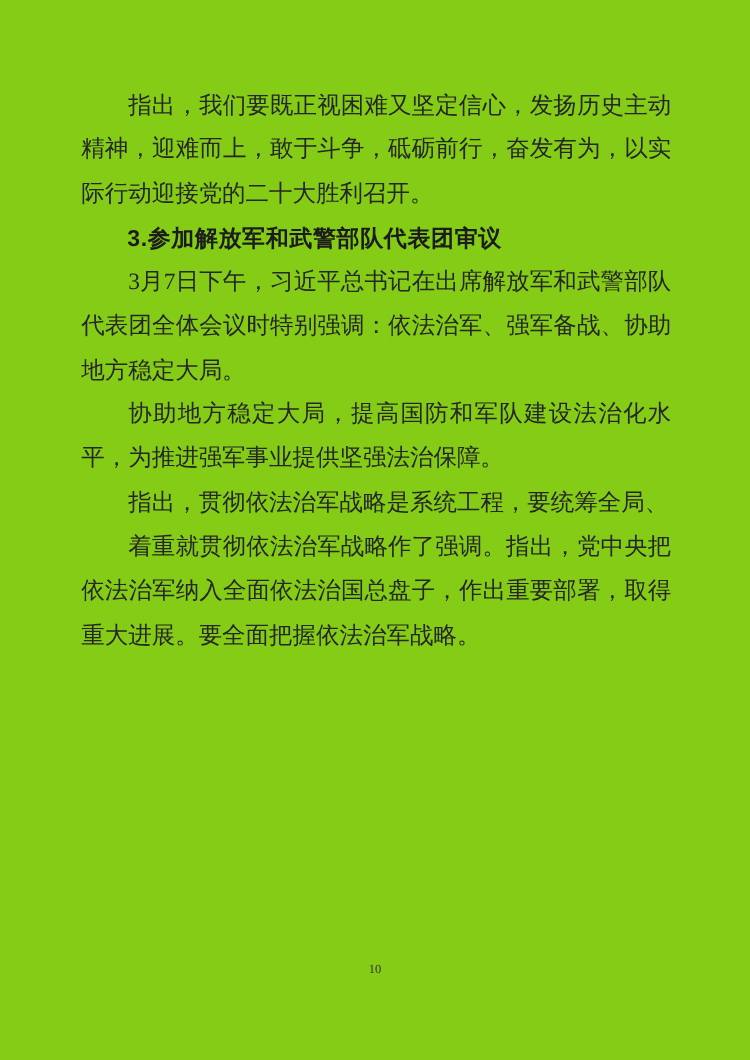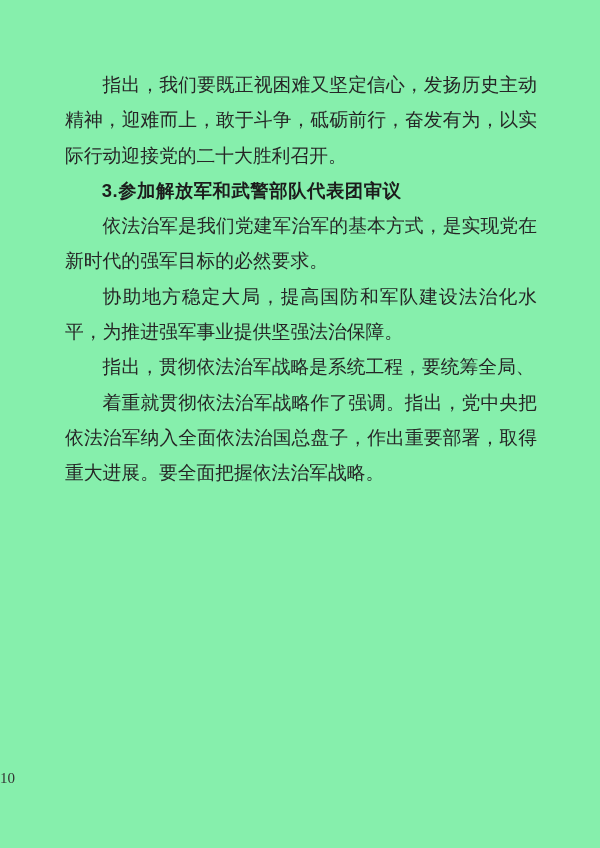--- a/index.html
+++ b/index.html
@@ -4,21 +4,21 @@
 <style>
   html, body {
     margin: 0;
     padding: 0;
     background: #ffffff;
   }
   .page {
     position: relative;
     width: 600px;
     height: 848px;
-    background: #86efac;
+    background: #84cc16;
     overflow: hidden;
     font-family: "Liberation Serif", "DejaVu Serif", serif;
   }
   .doc-body {
     position: absolute;
     left: 65px;
     top: 67px;
     width: 472px;
     font-size: 18.8px;
     line-height: 35.3px;
@@ -36,31 +36,32 @@
     color: #1c1c1c;
     font-family: "Liberation Sans", "DejaVu Sans", sans-serif;
     font-size: 18.4px;
     letter-spacing: 0.5px;
   }
   .page-number {
     position: absolute;
     top: 770px;
     left: 0;
     width: 100%;
-    font-size: 15px;
+    text-align: center;
+    font-size: 10px;
     color: #333333;
     font-family: "Liberation Serif", "DejaVu Serif", serif;
   }
 </style>
 </head>
 <body>
 
 <div class="page">
   <div class="doc-body">
     <p>指出，我们要既正视困难又坚定信心，发扬历史主动精神，迎难而上，敢于斗争，砥砺前行，奋发有为，以实际行动迎接党的二十大胜利召开。</p>
     <p class="heading">3.参加解放军和武警部队代表团审议</p>
-    <p>依法治军是我们党建军治军的基本方式，是实现党在新时代的强军目标的必然要求。</p>
+    <p>3月7日下午，习近平总书记在出席解放军和武警部队代表团全体会议时特别强调：依法治军、强军备战、协助地方稳定大局。</p>
     <p>协助地方稳定大局，提高国防和军队建设法治化水平，为推进强军事业提供坚强法治保障。</p>
     <p>指出，贯彻依法治军战略是系统工程，要统筹全局、</p>
     <p>着重就贯彻依法治军战略作了强调。指出，党中央把依法治军纳入全面依法治国总盘子，作出重要部署，取得重大进展。要全面把握依法治军战略。</p>
   </div>
   <div class="page-number">10</div>
 </div>
 
 </body></html>

